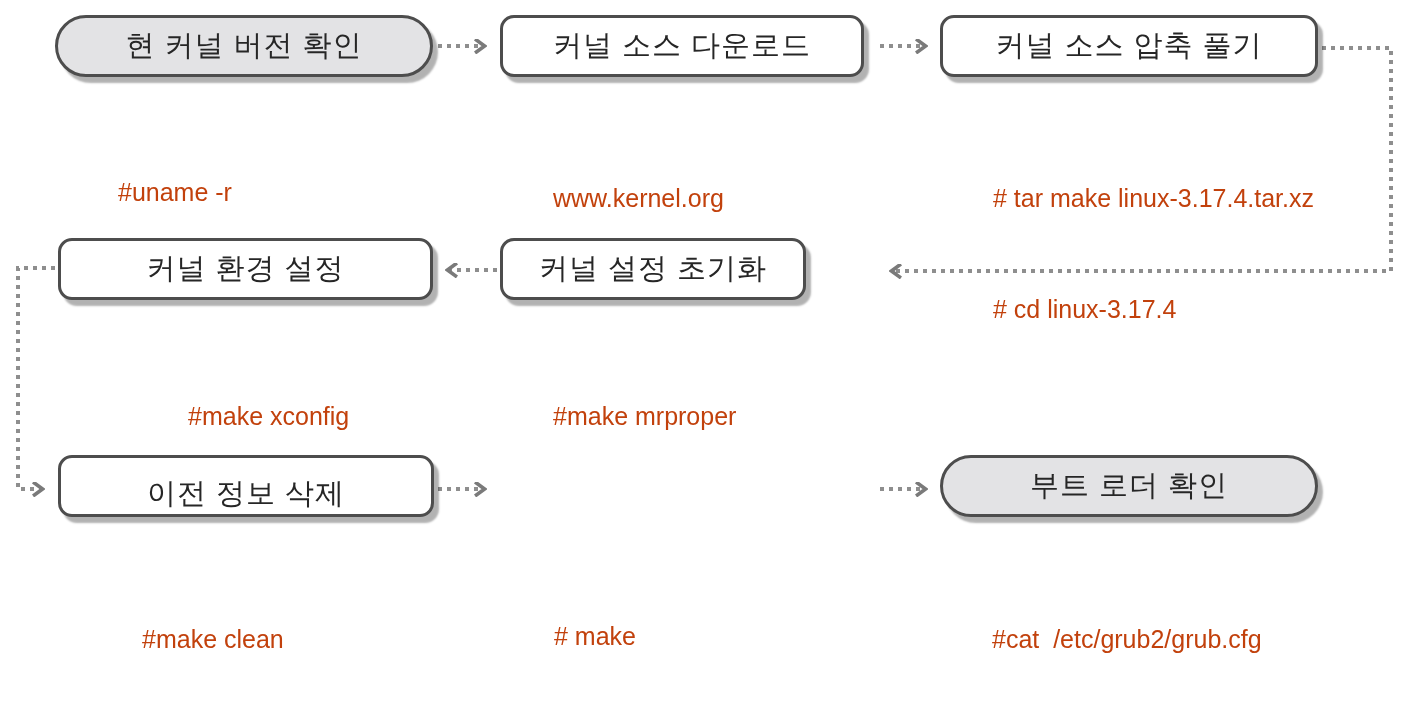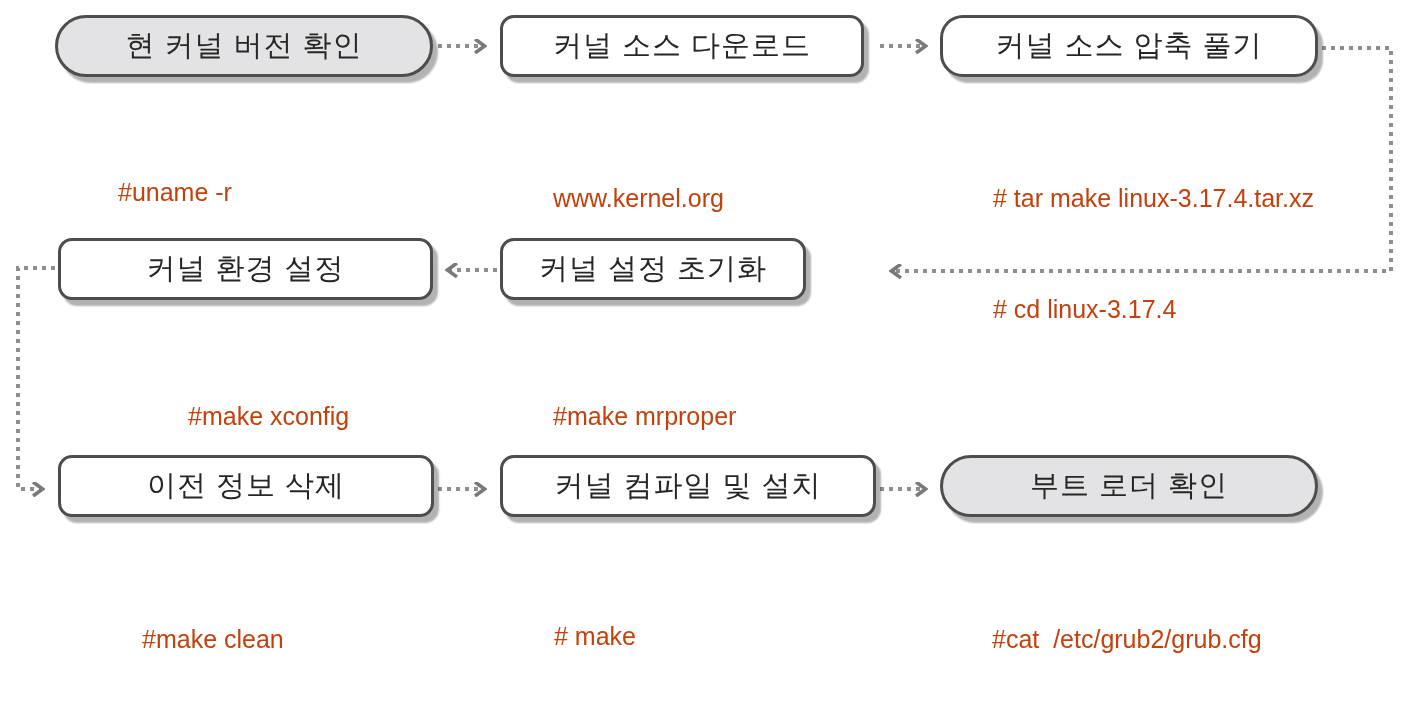--- a/index.html
+++ b/index.html
@@ -74,36 +74,33 @@
       <path d="M880 489 H925" marker-end="url(#chev)"></path>
     </g>
   </svg>
 
   <div class="node terminal" style="left:55px; top:15px; width:378px;">
     <span>현 커널 버전 확인</span>
   </div>
   <div class="node" style="left:500px; top:15px; width:364px;">
     <span>커널 소스 다운로드</span>
   </div>
-  <div class="node" style="left:940px; top:15px; width:378px;border-radius:23px;">
+  <div class="node" style="left:940px; top:15px; width:378px;">
     <span>커널 소스 압축 풀기</span>
   </div>
 
   <div class="node" style="left:58px; top:238px; width:375px;">
     <span>커널 환경 설정</span>
   </div>
   <div class="node" style="left:500px; top:238px; width:306px;">
     <span>커널 설정 초기화</span>
   </div>
 
-  <div class="node" style="left:58px; top:455px; width:376px;">
+  <div class="node" style="left:58px; top:455px; width:376px;align-items:flex-end;">
     <span>이전 정보 삭제</span>
-  </div>
-  <div class="node" style="left:500px; top:455px; width:376px;">
-    <span>커널 컴파일 및 설치</span>
   </div>
   <div class="node terminal" style="left:940px; top:455px; width:378px;align-items:center;">
     <span>부트 로더 확인</span>
   </div>
 
   <div class="cmd" style="left:118px; top:100px;">
     <div>#uname -r</div>
   </div>
 
   <div class="cmd" style="left:553px; top:106px;">

